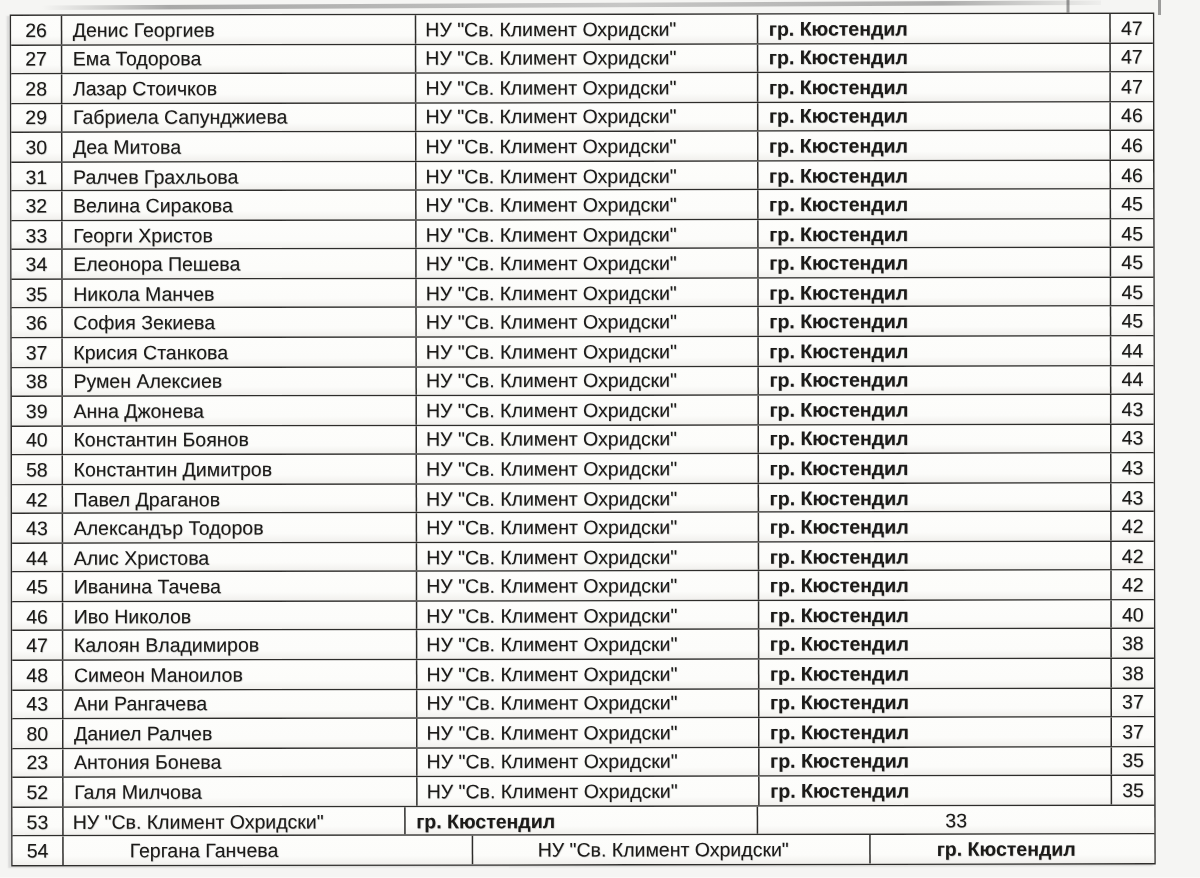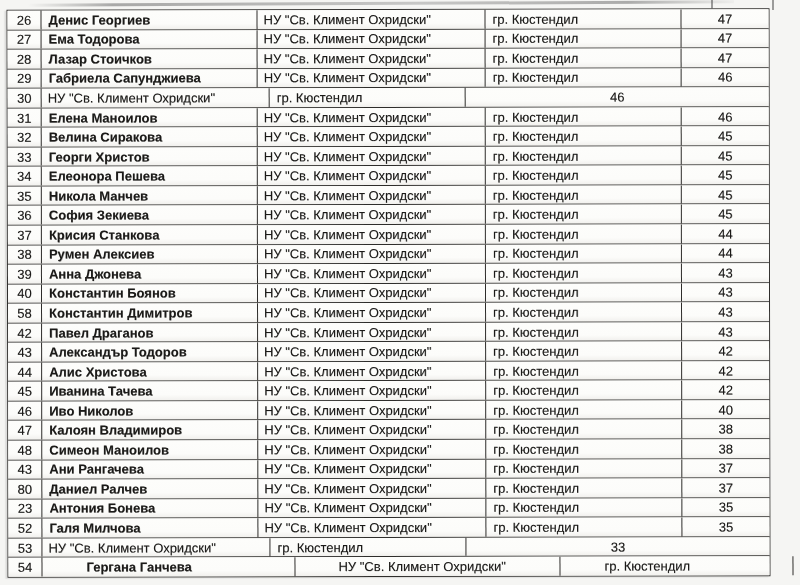--- a/index.html
+++ b/index.html
@@ -78,23 +78,23 @@
     font-size: 13px;
     color: #1b1a18;
     text-shadow: 0.3px 0.3px 0.6px rgba(60,60,60,0.45);
     white-space: nowrap;
     overflow: hidden;
   }
   .td:last-child {
     border-right: none;
   }
   .c-num    { width: 34px;  justify-content: center; flex: none; }
-  .c-name   { width: 216px; padding-left: 7px; flex: none; font-weight: bold; }
+  .c-name   { width: 236px; padding-left: 7px; flex: none; }
   .c-school { width: 228px; padding-left: 6px; flex: none; }
-  .c-city   { width: 196px; padding-left: 7px; flex: none; }
+  .c-city   { width: 235px; padding-left: 7px; flex: none; font-weight: bold; }
   .c-score  { flex: 1; justify-content: center; }
 </style>
 </head>
 <body>
 
 <div class="page">
   <div class="artifact-topline"></div>
   <div class="artifact-vtick-left"></div>
   <div class="artifact-vtick-right"></div>
 
@@ -126,28 +126,29 @@
   <div class="tr">
     <div class="td c-num">29</div>
     <div class="td c-name">Габриела Сапунджиева</div>
     <div class="td c-school">НУ "Св. Климент Охридски"</div>
     <div class="td c-city">гр. Кюстендил</div>
     <div class="td c-score">46</div>
   </div>
 
   <div class="tr">
     <div class="td c-num">30</div>
+    <div class="td c-name">Деа Митова</div>
     <div class="td c-school">НУ "Св. Климент Охридски"</div>
     <div class="td c-city">гр. Кюстендил</div>
     <div class="td c-score">46</div>
   </div>
 
   <div class="tr">
     <div class="td c-num">31</div>
-    <div class="td c-name">Елена Маноилов</div>
+    <div class="td c-name">Ралчев Грахльова</div>
     <div class="td c-school">НУ "Св. Климент Охридски"</div>
     <div class="td c-city">гр. Кюстендил</div>
     <div class="td c-score">46</div>
   </div>
 
   <div class="tr">
     <div class="td c-num">32</div>
     <div class="td c-name">Велина Сиракова</div>
     <div class="td c-school">НУ "Св. Климент Охридски"</div>
     <div class="td c-city">гр. Кюстендил</div>

